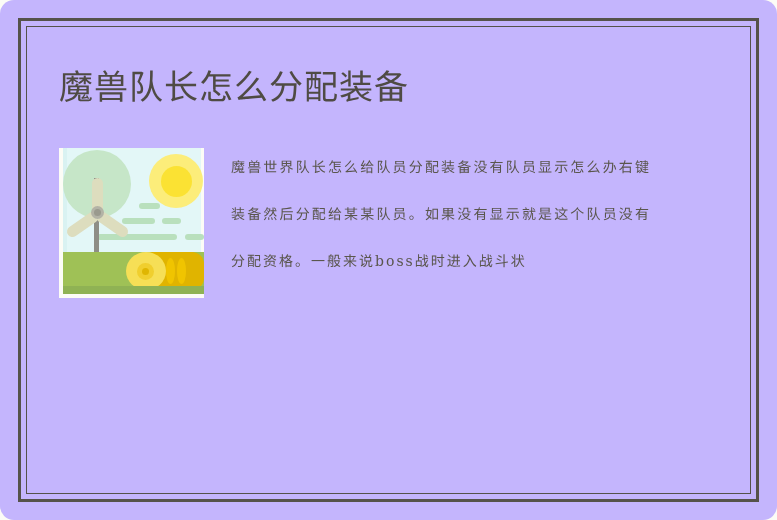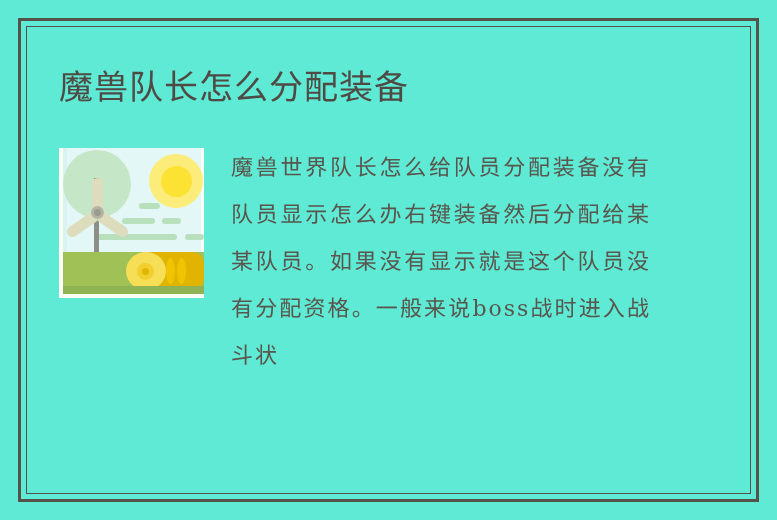--- a/index.html
+++ b/index.html
@@ -12,22 +12,23 @@
     height: 520px;
     background: #fcfcf6;
     font-family: "Liberation Sans", "DejaVu Sans", sans-serif;
     overflow: hidden;
   }
 
   .page {
     position: relative;
     width: 777px;
     height: 520px;
-    background: #5eead4;
+    background: #c4b5fd;
     box-sizing: border-box;
+    border-radius: 14px;
   }
 
   
   .frame-outer {
     position: absolute;
     left: 18px;
     top: 18px;
     width: 741px;
     height: 484px;
     border: 3px solid #55524a;
@@ -249,21 +250,21 @@
   }
 
   
   .article-text {
     position: absolute;
     left: 172px;
     top: 0px;
     width: 420px;
     margin: 0;
     font-family: "DejaVu Serif", "Liberation Serif", serif;
-    font-size: 22px;
+    font-size: 14px;
     line-height: 47px;
     color: #5a564d;
     letter-spacing: 2px;
     text-align: justify;
     text-justify: inter-ideograph;
   }
 </style>
 </head>
 <body>
 

